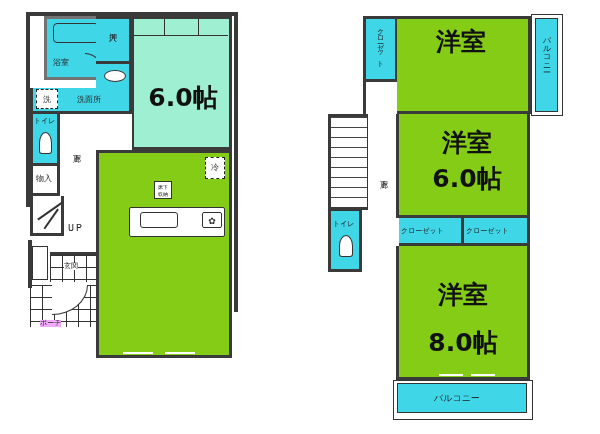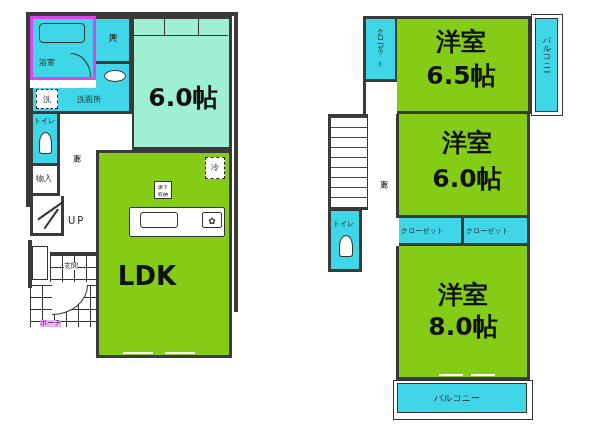--- a/index.html
+++ b/index.html
@@ -21,21 +21,21 @@
 </head>
 <body>
 
 <div class="abs" style="left:26px;top:12px;width:212px;height:300px;">
 
   <div class="abs wall" style="left:0;top:0;width:212px;height:4px;"></div>
   <div class="abs wall" style="left:0;top:0;width:4px;height:195px;"></div>
   <div class="abs wall" style="left:208px;top:0;width:4px;height:300px;"></div>
 </div>
 
-<div class="abs cyan" style="left:30px;top:16px;width:66px;height:64px;border:3px solid #d946ef;">
+<div class="abs cyan" style="left:44px;top:16px;width:66px;height:64px;border:3px solid #737373;">
   <div class="abs" style="left:6px;top:4px;width:46px;height:20px;border:1.5px solid #333;border-radius:4px;"></div>
   <div class="abs sm" style="left:6px;top:40px;">浴室</div>
   <div class="abs" style="left:38px;top:34px;width:20px;height:24px;border:1.5px solid #333;border-left:none;border-bottom:none;border-radius:0 100% 0 0;"></div>
 </div>
 
 <div class="abs cyan" style="left:96px;top:16px;width:36px;height:48px;border:3px solid #3a3a3a;border-left:none;">
   <div class="abs vtext" style="left:12px;top:8px;">押入</div>
 </div>
 
 <div class="abs cyan" style="left:96px;top:64px;width:36px;height:26px;border-right:3px solid #3a3a3a;">
@@ -65,53 +65,51 @@
 </div>
 
 <div class="abs white" style="left:30px;top:166px;width:30px;height:30px;border:3px solid #3a3a3a;border-top:none;">
   <div class="abs sm" style="left:3px;top:9px;">物入</div>
 </div>
 
 <div class="abs" style="left:30px;top:196px;width:34px;height:40px;border:3px solid #3a3a3a;border-top:none;background:#fff;">
   <div class="abs" style="left:2px;top:14px;width:30px;height:1.5px;background:#333;transform:rotate(-35deg);"></div>
   <div class="abs" style="left:6px;top:22px;width:24px;height:1.5px;background:#333;transform:rotate(-55deg);"></div>
 </div>
-<div class="abs sm" style="left:68px;top:216px;font-size:10px;letter-spacing:2px;">UP</div>
+<div class="abs sm" style="left:68px;top:224px;font-size:10px;letter-spacing:2px;font-family:Liberation Mono, monospace;">UP</div>
 
 <div class="abs tile" style="left:50px;top:252px;width:48px;height:30px;border-top:3px solid #3a3a3a;"></div>
 <div class="abs white" style="left:32px;top:246px;width:16px;height:34px;border:1.5px solid #333;"></div>
 <div class="abs sm" style="left:64px;top:263px;background:#fff;font-size:7px;">玄関</div>
 <div class="abs tile" style="left:30px;top:285px;width:68px;height:42px;">
   <div class="abs" style="left:22px;top:0;width:36px;height:30px;border:1.5px solid #333;border-left:none;border-top:none;border-radius:0 0 100% 0;background:#fff;"></div>
 </div>
 <div class="abs sm" style="left:40px;top:320px;background:#f0abfc;font-size:7px;">ポーチ</div>
 <div class="abs wall" style="left:28px;top:240px;width:4px;height:48px;"></div>
 
 <div class="abs yellow" style="left:96px;top:150px;width:136px;height:208px;border:3px solid #3a3a3a;">
   <div class="abs dashbox" style="left:106px;top:4px;width:20px;height:22px;background:#fff;"></div>
   <div class="abs sm" style="left:112px;top:11px;">冷</div>
   <div class="abs" style="left:55px;top:28px;width:18px;height:18px;border:1.5px solid #333;background:#fff;">
     <div class="abs" style="left:1px;top:2px;width:14px;font-size:5px;line-height:1.3;text-align:center;">床下収納</div>
   </div>
   <div class="abs white" style="left:30px;top:54px;width:96px;height:30px;border:1.5px solid #333;border-radius:2px;">
     <div class="abs" style="left:10px;top:4px;width:38px;height:16px;border:1.5px solid #333;border-radius:3px;"></div>
     <div class="abs" style="left:72px;top:4px;width:20px;height:16px;border:1.5px solid #333;border-radius:2px;text-align:center;font-size:9px;line-height:16px;color:#333;">✿</div>
   </div>
-  <div class="abs big" style="left:0;top:110px;width:96px;font-size:26px;">LDK</div>
   <div class="abs window" style="left:24px;top:199px;width:30px;height:2px;"></div>
   <div class="abs window" style="left:66px;top:199px;width:30px;height:2px;"></div>
 </div>
 
 <div class="abs cyan" style="left:363px;top:16px;width:34px;height:66px;border:3px solid #3a3a3a;border-right:2px solid #3a3a3a;">
   <div class="abs vtext" style="left:10px;top:4px;font-size:7px;">クローゼット</div>
 </div>
 
 <div class="abs yellow" style="left:397px;top:16px;width:134px;height:98px;border:3px solid #3a3a3a;border-left:none;">
   <div class="abs big" style="left:4px;top:10px;width:120px;font-size:25px;">洋室</div>
-  <div class="abs big" style="left:4px;top:44px;width:120px;font-size:25px;">6.5帖</div>
 </div>
 
 <div class="abs" style="left:531px;top:14px;width:32px;height:102px;border:1.5px solid #333;background:#fff;">
   <div class="abs cyan" style="left:3px;top:3px;width:23px;height:94px;border:1px solid #333;">
     <div class="abs vtext" style="left:6px;top:12px;font-size:8px;">バルコニー</div>
   </div>
 </div>
 
 <div class="abs white" style="left:363px;top:82px;width:34px;height:32px;border-left:3px solid #3a3a3a;"></div>
 
@@ -134,21 +132,21 @@
 
 <div class="abs cyan" style="left:399px;top:218px;width:65px;height:28px;border-bottom:3px solid #3a3a3a;border-right:3px solid #3a3a3a;">
   <div class="abs sm" style="left:2px;top:10px;font-size:7px;">クローゼット</div>
 </div>
 <div class="abs cyan" style="left:464px;top:218px;width:66px;height:28px;border-bottom:3px solid #3a3a3a;border-right:3px solid #3a3a3a;">
   <div class="abs sm" style="left:2px;top:10px;font-size:7px;">クローゼット</div>
 </div>
 
 <div class="abs yellow" style="left:396px;top:246px;width:134px;height:134px;border:3px solid #3a3a3a;border-top:none;">
   <div class="abs big" style="left:4px;top:36px;width:120px;font-size:25px;">洋室</div>
-  <div class="abs big" style="left:4px;top:68px;width:120px;font-size:25px;">8.0帖</div>
+  <div class="abs big" style="left:4px;top:84px;width:120px;font-size:25px;">8.0帖</div>
   <div class="abs window" style="left:40px;top:128px;width:24px;height:2px;"></div>
   <div class="abs window" style="left:72px;top:128px;width:24px;height:2px;"></div>
 </div>
 
 <div class="abs" style="left:393px;top:380px;width:140px;height:40px;border:1.5px solid #333;background:#fff;">
   <div class="abs cyan" style="left:3px;top:2px;width:130px;height:30px;border:1px solid #333;">
     <div class="abs sm" style="left:36px;top:10px;font-size:9px;">バルコニー</div>
   </div>
 </div>
 

